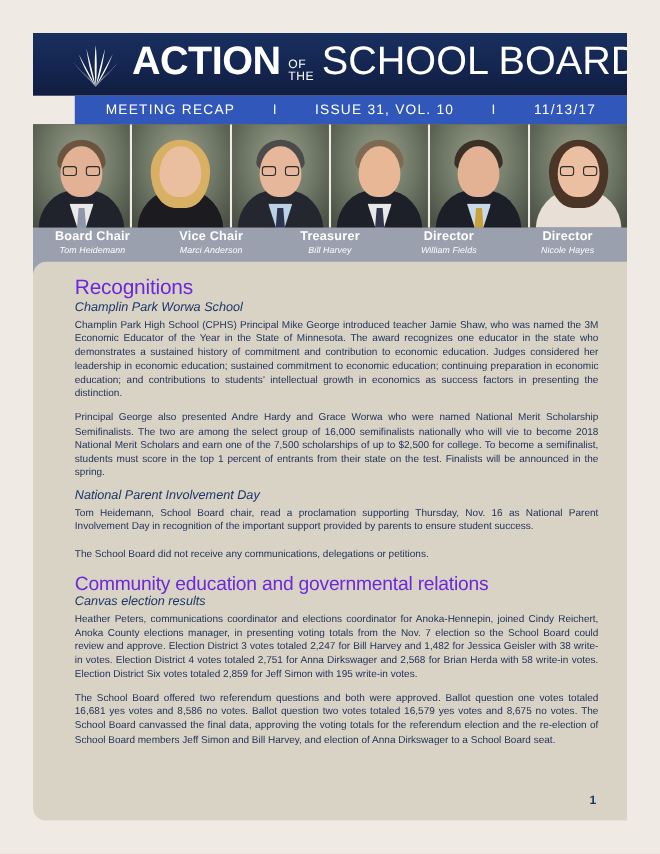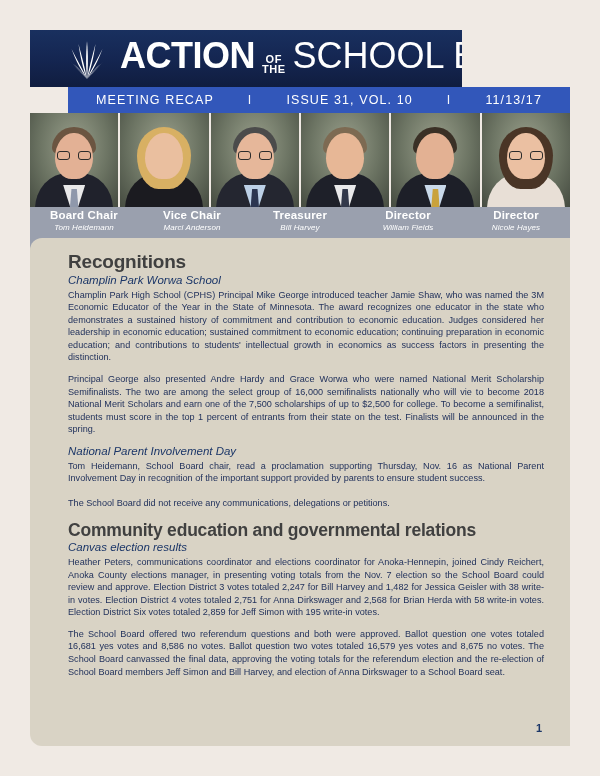--- a/index.html
+++ b/index.html
@@ -18,21 +18,21 @@
     width: 600px;
     height: 776px;
     background: #f0eae4;
   }
 
   
   .masthead {
     position: absolute;
     left: 30px;
     top: 30px;
-    width: 432px;
+    width: 540px;
     height: 57px;
     background: linear-gradient(180deg, #19305f 0%, #142550 55%, #101d3f 100%);
     display: flex;
     align-items: center;
     overflow: hidden;
   }
   .logo-emblem {
     width: 50px;
     height: 42px;
     margin-left: 32px;
@@ -50,27 +50,26 @@
     font-size: 36px;
     font-weight: bold;
     color: #ffffff;
     letter-spacing: -0.5px;
     line-height: 1;
   }
   .mt-ofthe {
     display: inline-flex;
     flex-direction: column;
     font-size: 11px;
-    font-weight: bold;
+    font-weight: normal;
     color: #ffffff;
     line-height: 0.92;
     margin: 0 7px 0 7px;
     position: relative;
     top: -5px;
-    text-align: center;
   }
   .mt-school {
     font-size: 36px;
     font-weight: normal;
     color: #ffffff;
     letter-spacing: 0px;
     line-height: 1;
   }
 
   
@@ -209,23 +208,23 @@
     top: 238px;
     width: 540px;
     height: 508px;
     background: #d9d3c5;
     border-radius: 12px 0 0 12px;
     box-sizing: border-box;
     padding: 14px 26px 10px 38px;
     overflow: hidden;
   }
   h1.sec {
-    color: #404040;
+    color: #6d28d9;
     font-size: 19px;
-    font-weight: bold;
+    font-weight: normal;
     margin: 0 0 1px 0;
     letter-spacing: -0.2px;
     line-height: 1.1;
   }
   h1.sec.big {
     font-size: 17.5px;
   }
   h2.sub {
     color: #1b3668;
     font-size: 11.5px;

